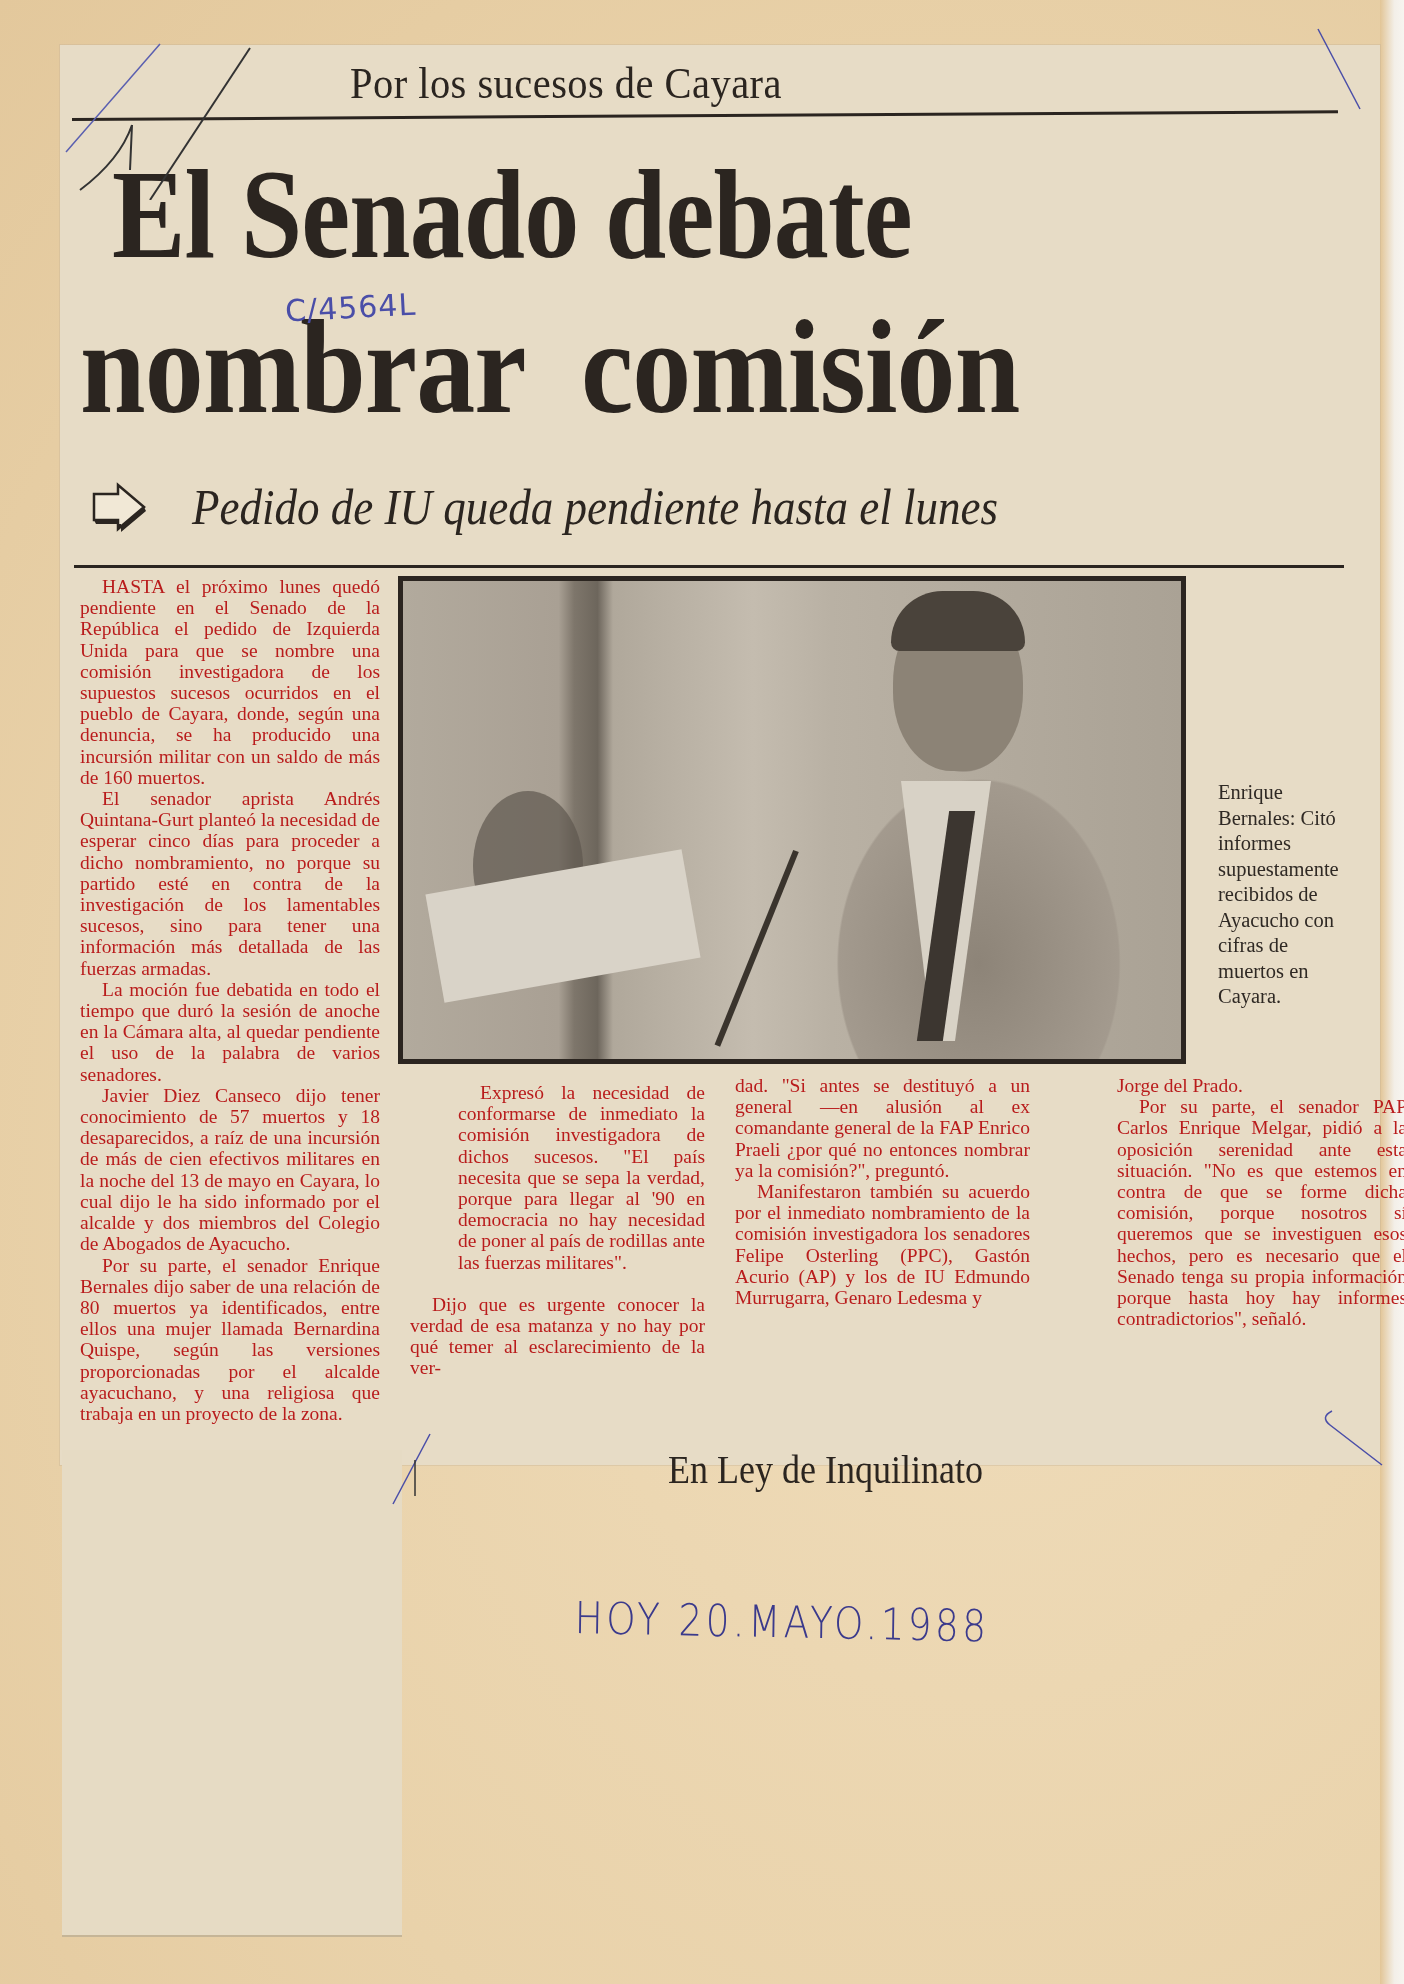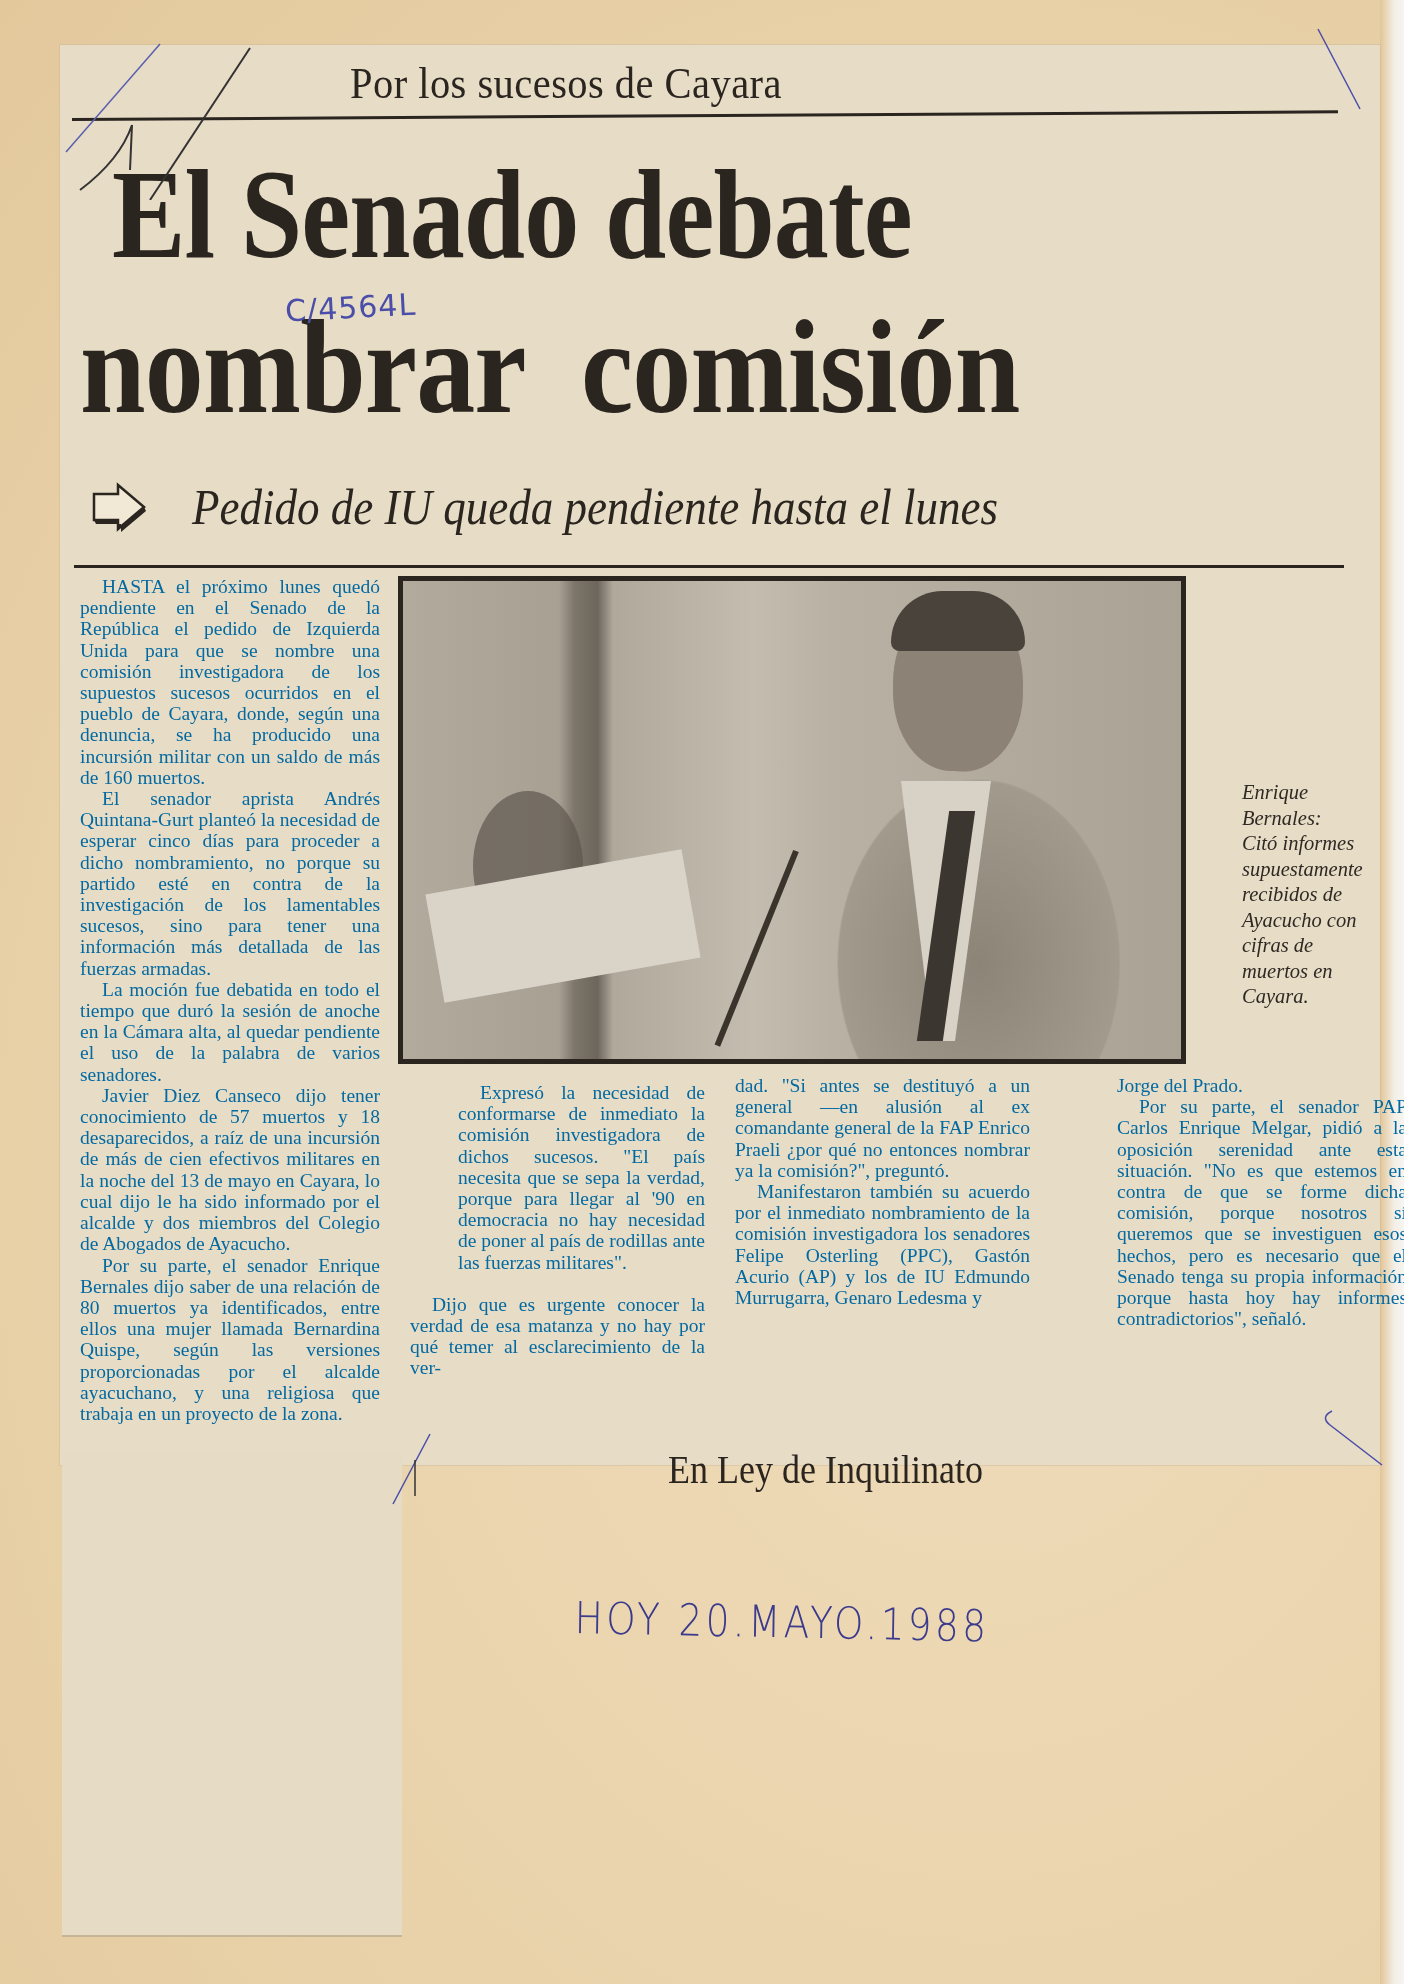--- a/index.html
+++ b/index.html
@@ -44,21 +44,21 @@
   .arrow-icon { width:60px; height:50px; }
   .subhead {
     font-style:italic; font-size:50px; transform:scaleX(0.9); transform-origin:left center;
     white-space:nowrap;
   }
   .sub-rule {
     position:absolute; left:74px; top:565px; width:1270px; height:3px; background:#2b2520;
   }
   .col {
     position:absolute; font-size:19.5px; line-height:21.2px; text-align:justify;
-    font-family:"Liberation Serif", serif; color:#0369a1;
+    font-family:"Liberation Serif", serif; color:#b91c1c;
   }
   .col p { margin:0; text-indent:22px; }
   .col1 { left:80px; top:576px; width:300px; }
   .col2 { left:410px; top:1082px; width:295px; }
   .col3 { left:735px; top:1075px; width:295px; }
   .col4 { left:1117px; top:1075px; width:290px; }
   .col4 p.noindent, .col3 p.noindent { text-indent:0; }
   .photo {
     position:absolute; left:398px; top:576px; width:788px; height:488px;
     border:5px solid #2b2520; box-sizing:border-box;
@@ -70,21 +70,21 @@
   }
   .photo .tie { position:absolute; left:530px; top:230px; width:26px; height:230px; background:#3c3630; transform:skewX(-8deg); }
   .photo .shirt { position:absolute; left:498px; top:200px; width:90px; height:260px; background:#d8d2c6; clip-path:polygon(0 0,100% 0,60% 100%,35% 100%); }
   .photo .head { position:absolute; left:490px; top:15px; width:130px; height:175px; border-radius:50% 50% 45% 45%; background:#8c8376; }
   .photo .hair { position:absolute; left:488px; top:10px; width:134px; height:60px; border-radius:60px 60px 10px 10px; background:#4a433b; }
   .photo .paper { position:absolute; left:30px; top:290px; width:260px; height:110px; background:#d9d3c8; transform:rotate(-10deg); }
   .photo .mic { position:absolute; left:390px; top:270px; width:6px; height:210px; background:#3a342d; transform:rotate(22deg); transform-origin:top; }
   .photo .figure { position:absolute; left:70px; top:210px; width:110px; height:150px; border-radius:50%; background:#5e574e; opacity:.7; }
   .caption {
     position:absolute; left:1218px; top:780px; width:120px;
-    font-style:italic; font-size:20.5px; line-height:25.5px; color:#2f2924;margin-left:24px;
+    font-size:20.5px; line-height:25.5px; color:#2f2924;
   }
   .next-head {
     position:absolute; left:668px; top:1446px; font-size:40px;
     transform:scaleX(0.9); transform-origin:left top;
   }
   .handwritten-date {
     position:absolute; left:575px; top:1592px; font-size:44px; color:#3b3a8c;
     font-family:"DejaVu Sans", sans-serif; letter-spacing:4px; font-weight:300;
     transform:scaleX(0.85) rotate(1deg); transform-origin:left top;
   }

